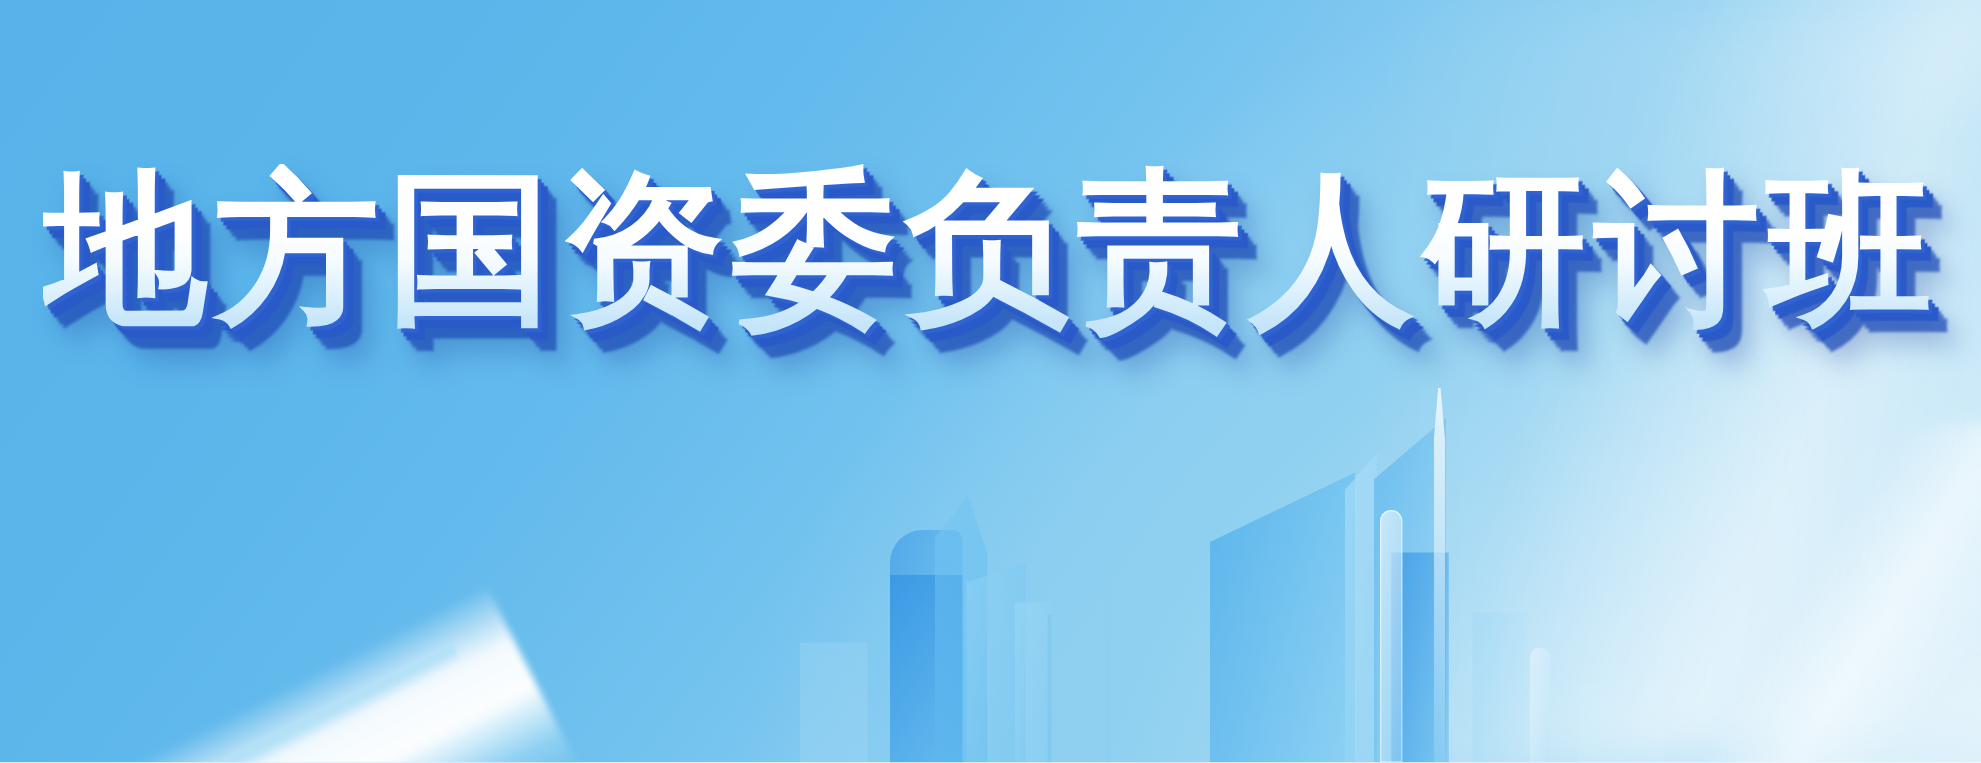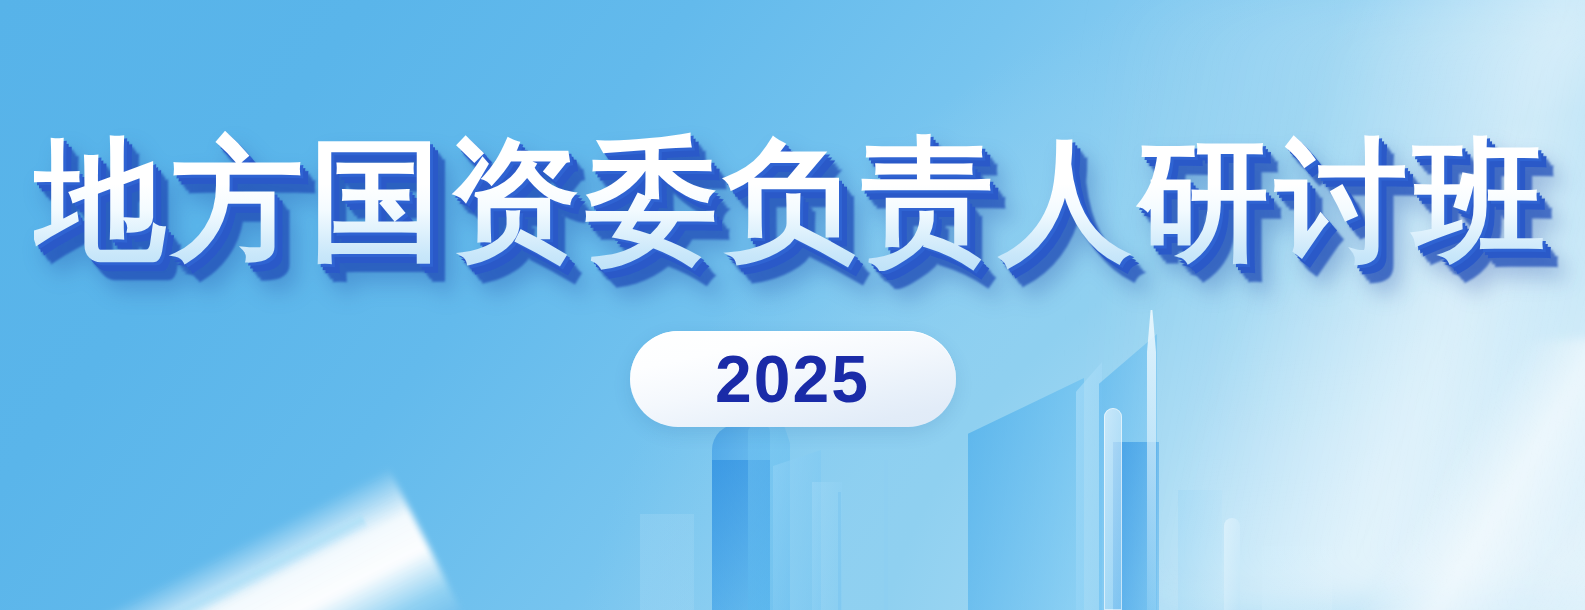--- a/index.html
+++ b/index.html
@@ -262,18 +262,15 @@
     <div class="bldg b9"></div>
     <div class="bldg b10"></div>
     <div class="bldg b11"></div>
     <div class="bldg b12"></div>
     <div class="bldg b13"></div>
   </div>
 
   <div class="content">
     <div class="title">地方国资委负责人研讨班</div>
 
-    <div class="badge">
-      <span class="badge-year">2025</span>
-    </div>
   </div>
 
 </div>
 
 </body></html>

